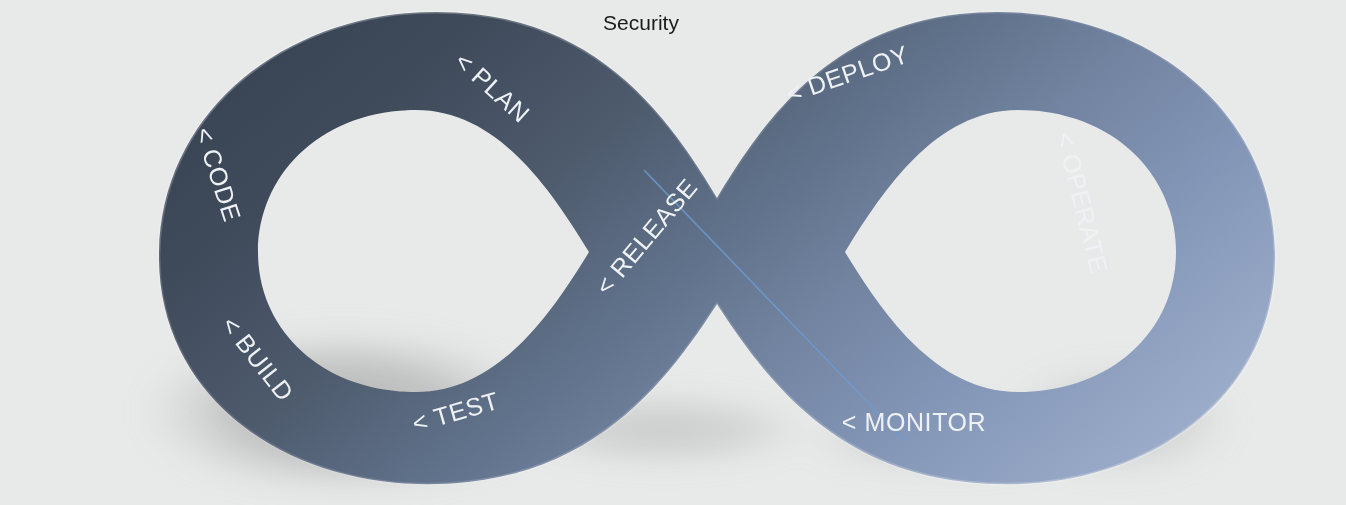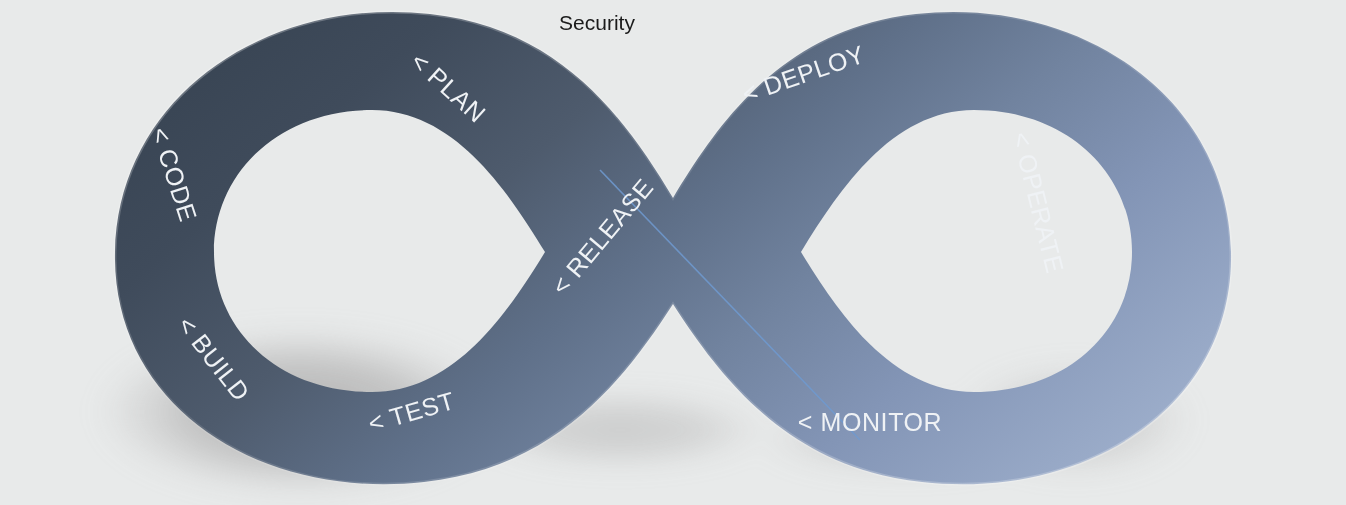--- a/index.html
+++ b/index.html
@@ -12,20 +12,21 @@
     background: #e8eaea;
     font-family: "Liberation Sans", sans-serif;
     overflow: hidden;
     position: relative;
   }
   #stage {
     position: absolute;
     inset: 0;
     width: 1226px;
     height: 505px;
+    margin-left: 44px;
   }
   #loop-svg {
     position: absolute;
     left: 0;
     top: 0;
     width: 1346px;
     height: 505px;
     display: block;
   }
   .title-text {

